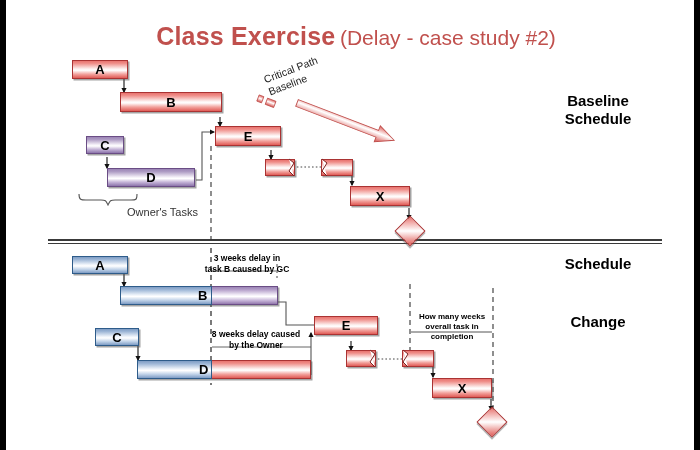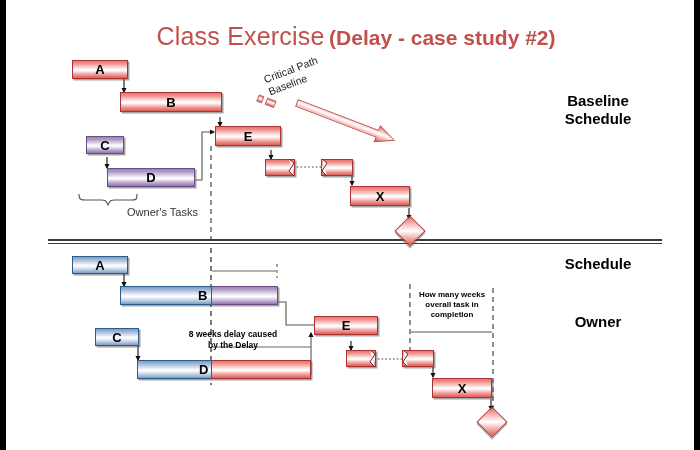--- a/index.html
+++ b/index.html
@@ -8,24 +8,24 @@
     position:relative;width:700px;height:450px;background:#ffffff;
     overflow:hidden;border-left:6px solid #000;border-right:6px solid #000;
     box-sizing:border-box;
   }
   
   #title{
     position:absolute;left:0;top:22px;width:700px;text-align:center;
     white-space:nowrap;
   }
   #title .t-main{
-    font-size:25px;font-weight:normal;color:#c0504d;letter-spacing:.2px;margin-top:40px;
+    font-size:25px;font-weight:bold;color:#c0504d;letter-spacing:.2px;margin-top:40px;
   }
   #title .t-sub{
-    font-size:21px;font-weight:bold;color:#c0504d;
+    font-size:21px;font-weight:normal;color:#c0504d;
   }
   
   .side-cap{
     position:absolute;text-align:center;font-weight:bold;color:#000;
     font-size:15px;line-height:18px;white-space:nowrap;
   }
   
   #divider{
     position:absolute;left:42px;top:239px;width:614px;height:5px;
   }
@@ -112,21 +112,21 @@
   <div class="side-cap" style="left:522px;top:92px;width:140px;">
     <div>Baseline</div>
     <div>Schedule</div>
   </div>
 
   <div class="side-cap" style="left:522px;top:255px;width:140px;">
     <div>Schedule</div>
   </div>
 
   <div class="side-cap" style="left:522px;top:313px;width:140px;">
-    <div>Owner</div>
+    <div>Change</div>
   </div>
 
   <div id="divider">
     <div class="ln a"></div>
     <div class="ln b"></div>
   </div>
 
   <svg class="ov">
     <defs>
       <marker id="ah" viewBox="0 0 10 10" refX="8" refY="5" markerWidth="5" markerHeight="5" orient="auto-start-reverse">
@@ -264,27 +264,31 @@
 
   <div class="bar red" style="left:340px;top:350px;width:30px;height:17px;"></div>
   <div class="bar red" style="left:396px;top:350px;width:32px;height:17px;"></div>
 
   <div class="bar red" style="left:426px;top:378px;width:60px;height:20px;">
     <span class="lbl">X</span>
   </div>
 
   <div class="diamond" style="left:475px;top:411px;"></div>
 
-
-  <div class="ann" style="left:168px;top:329px;width:118px;">
+  <div class="ann" style="left:186px;top:253px;width:110px;">
+    <div>3 weeks delay in</div>
+    <div>task B caused by GC</div>
+  </div>
+
+  <div class="ann" style="left:191px;top:329px;width:118px;">
     <div>8 weeks delay caused</div>
-    <div>by the Delay</div>
-  </div>
-
-  <div class="ann box" style="left:400px;top:290px;width:92px;">
+    <div>by the Owner</div>
+  </div>
+
+  <div class="ann box" style="left:400px;top:312px;width:92px;">
     <div>How many weeks</div>
     <div>overall task in</div>
     <div>completion</div>
   </div>
 
   <svg class="ov">
 
     <path d="M283,159 L288,163 L283,171 L288,176" stroke="#7b2222" stroke-width="1" fill="#fff"></path>
     <path d="M316,159 L321,163 L316,171 L321,176" stroke="#7b2222" stroke-width="1" fill="#fff"></path>
 

